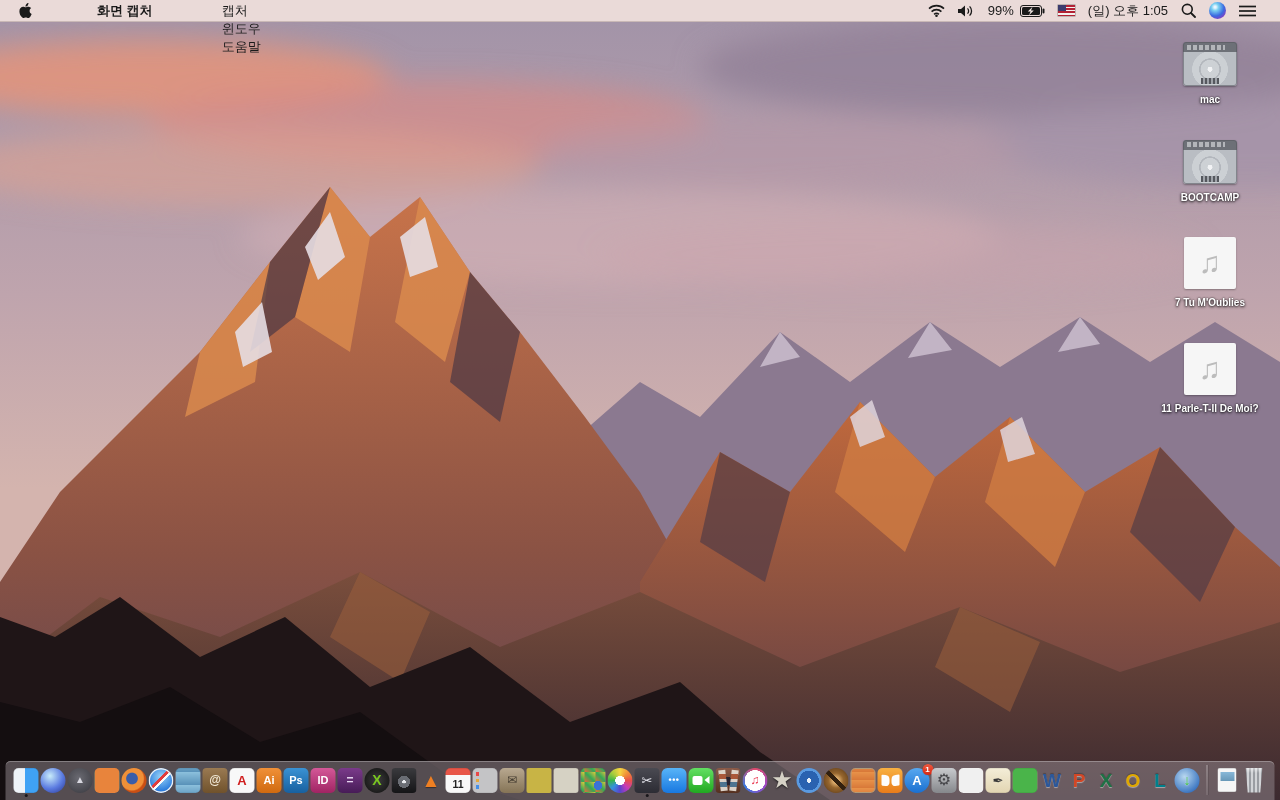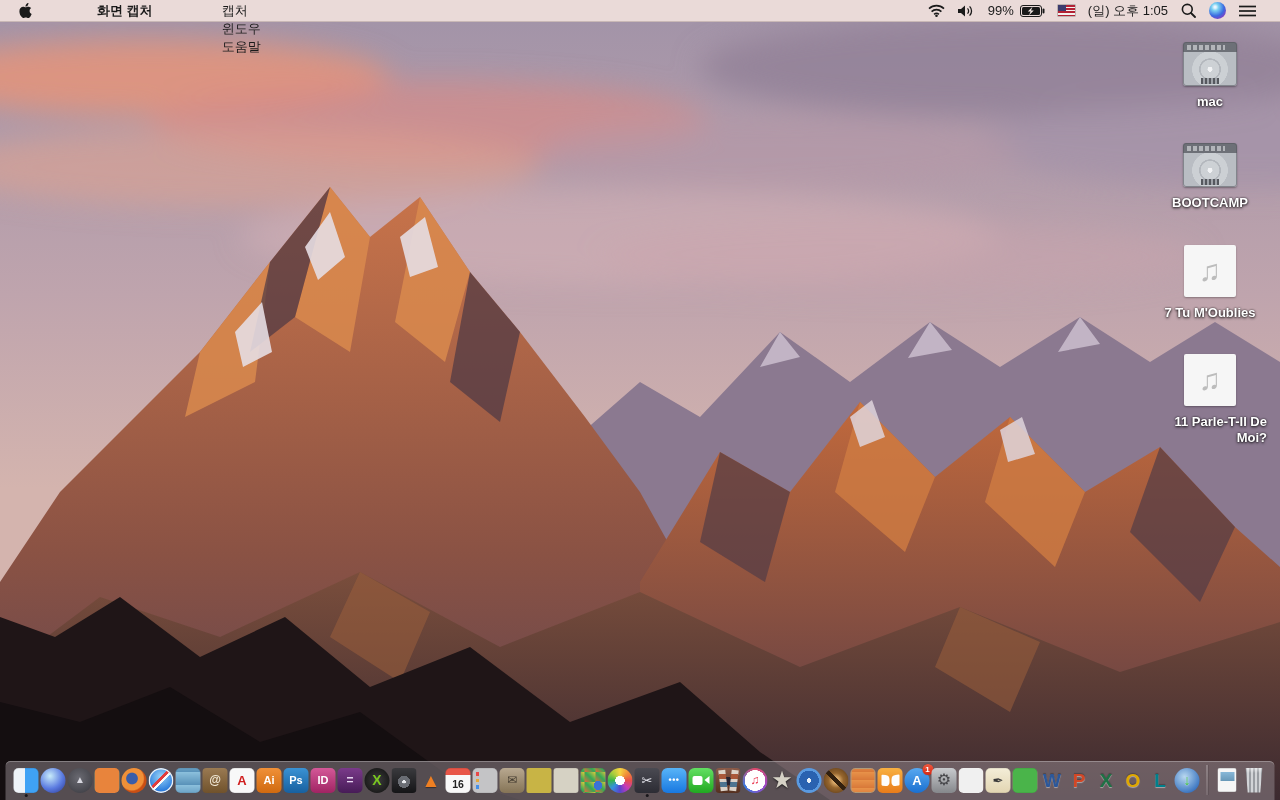--- a/index.html
+++ b/index.html
@@ -25,21 +25,21 @@
     background:repeating-linear-gradient(180deg,#b22234 0 1.6px,#f5f0ee 1.6px 3.2px);
     box-shadow:0 0 0 .5px rgba(80,80,80,.6);}
   .usflag::before{content:"";position:absolute;top:0;left:0;width:8px;height:6px;background:#3c3b6e;}
   .siri-orb{width:17px;height:17px;border-radius:50%;
     background:radial-gradient(circle at 36% 30%,#eaf6ff 0 6%,#7ad0f0 22%,#3a6ae0 55%,#8a3ac0 82%,#241a55);}
 
   
   #desktop-icons{position:absolute;top:42px;right:13px;width:114px;display:flex;
     flex-direction:column;align-items:center;z-index:10;}
   .desk-item{display:flex;flex-direction:column;align-items:center;margin-bottom:33px;cursor:default;}
-  .desk-label{color:#fff;font-size:13px;font-weight:600;text-align:right;line-height:1.25;
+  .desk-label{color:#fff;font-size:10px;font-weight:600;text-align:left;line-height:1.25;
     margin-top:8px;text-shadow:0 1px 3px rgba(0,0,0,.9),0 0 2px rgba(0,0,0,.65);}
   .hdd{width:54px;height:44px;border-radius:3px;position:relative;
     background:
       linear-gradient(#6d7077 0 10px,rgba(0,0,0,0) 10px),
       radial-gradient(circle at 50% 62%,#f2f3f5 0 6%,#cdd1d5 7% 24%,#b3b7bd 25% 28%,#ccd0d4 29% 46%,#b9bdc3 47%),
       linear-gradient(#c6cacf,#aeb2b8);
     box-shadow:inset 0 0 0 1px rgba(85,88,94,.55),0 1px 2px rgba(0,0,0,.35);}
   .hdd::before{content:"";position:absolute;top:2.5px;left:4px;width:38px;height:5px;opacity:.65;
     background:repeating-linear-gradient(90deg,#d8dadd 0 4px,rgba(0,0,0,0) 4px 6px);}
   .hdd::after{content:"";position:absolute;bottom:2px;left:50%;transform:translateX(-50%);
@@ -365,21 +365,21 @@
       <div class="dock-item">
         <span class="di di-x-media-app">X</span>
       </div>
       <div class="dock-item">
         <span class="di di-disk-utility-app"></span>
       </div>
       <div class="dock-item">
         <span class="di di-vlc">▲</span>
       </div>
       <div class="dock-item">
-        <span class="di di-calendar">16</span>
+        <span class="di di-calendar">11</span>
       </div>
       <div class="dock-item">
         <span class="di di-reminders"></span>
       </div>
       <div class="dock-item">
         <span class="di di-archive-box-app">✉</span>
       </div>
       <div class="dock-item">
         <span class="di di-stickies"></span>
       </div>

